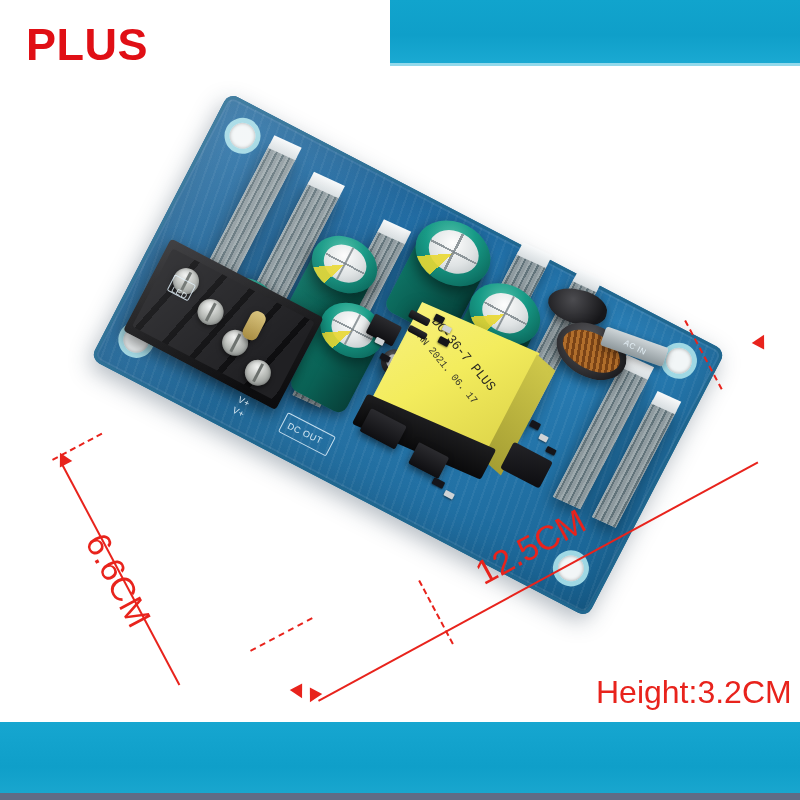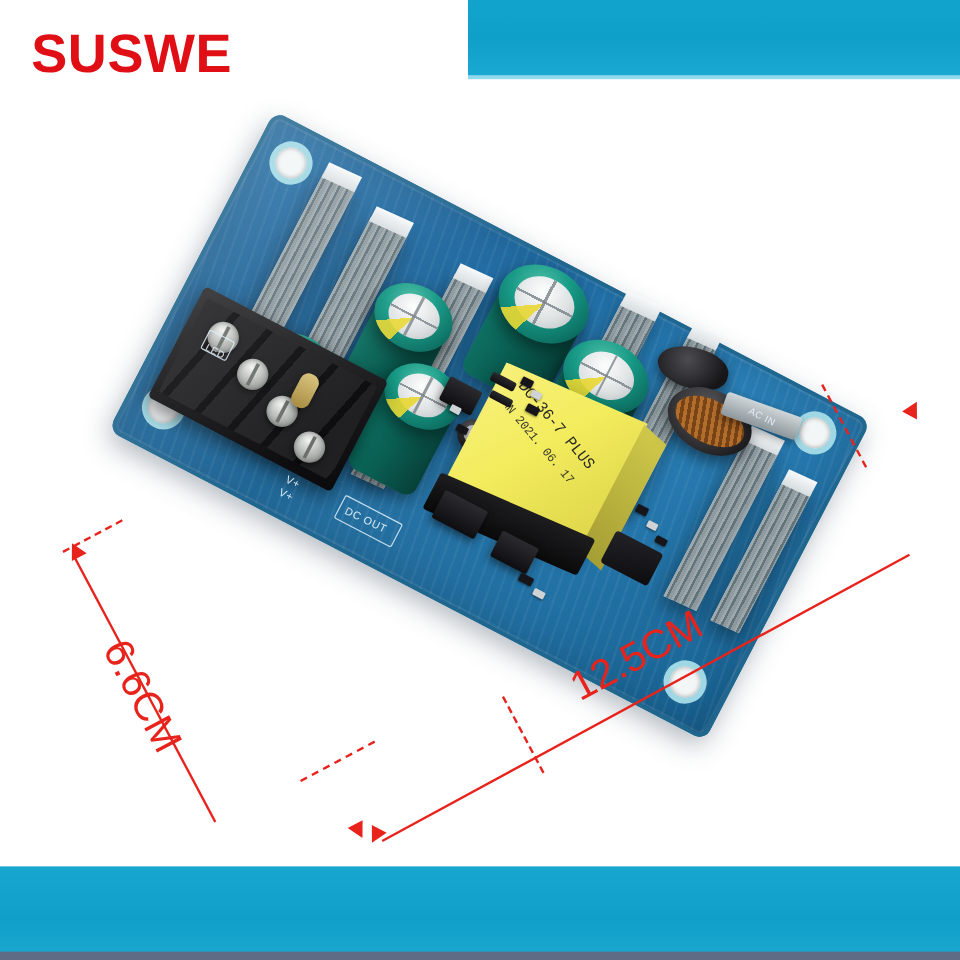--- a/index.html
+++ b/index.html
@@ -283,15 +283,16 @@
   <div class="dimdash" style="left:250px;top:650px;width:70px;transform:rotate(-28deg);"></div>
   <div class="dimtext" style="left:110px;top:528px;transform:rotate(62deg);">6.6CM</div>
 
   <div class="dimline" style="left:318px;top:700px;width:500px;transform:rotate(-28.5deg);"></div>
   <div class="arrow" style="left:306px;top:690px;border-width:13px 7px 0 7px;border-color:#e8231c transparent transparent transparent;transform:rotate(28deg);"></div>
   <div class="arrow" style="left:754px;top:334px;border-width:0 7px 13px 7px;border-color:transparent transparent #e8231c transparent;transform:rotate(28deg);"></div>
   <div class="dimdash" style="left:420px;top:580px;width:72px;transform:rotate(62deg);"></div>
   <div class="dimdash" style="left:686px;top:320px;width:78px;transform:rotate(62deg);"></div>
   <div class="dimtext" style="left:470px;top:560px;transform:rotate(-28.5deg);">12.5CM</div>
 
-  <div id="brand">SUSWE</div>
+  <div id="brand">PLUS</div>
+  <div id="height-label">Height:3.2CM</div>
 
 </div>
 
 </body></html>

